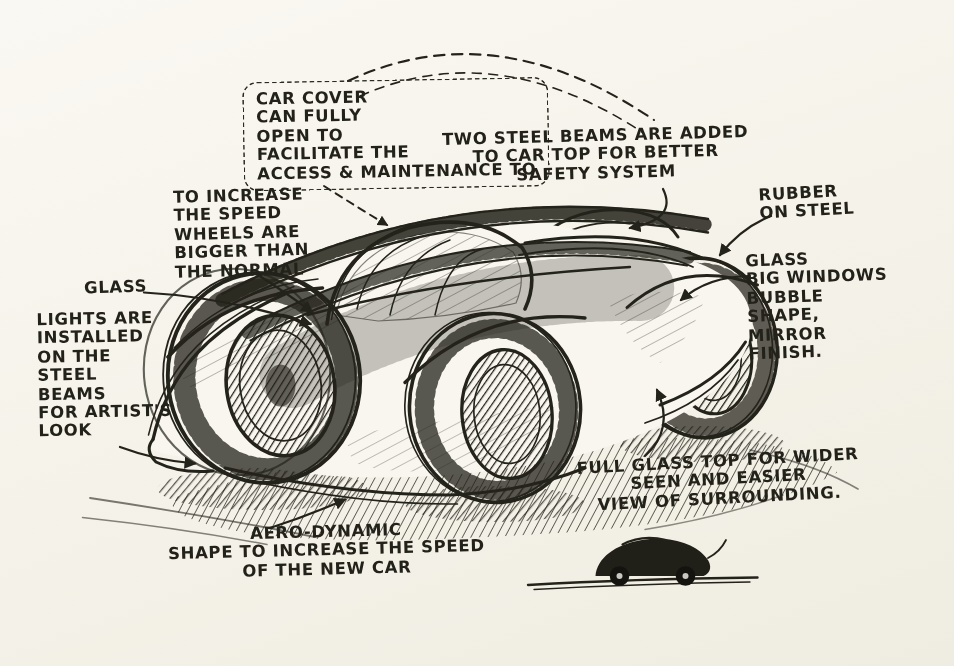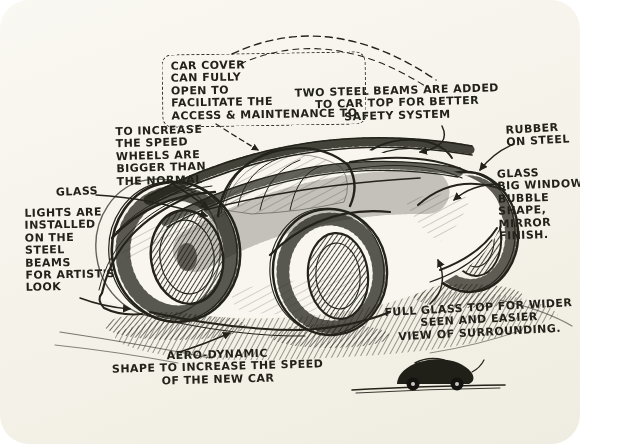--- a/index.html
+++ b/index.html
@@ -1,20 +1,19 @@
 <!DOCTYPE html>
 <html><head>
 <meta charset="utf-8">
 <style>
   html,body{margin:0;padding:0;}
   .page{
-    position:relative;width:580px;height:444px;overflow:hidden;
+    position:relative;width:636px;height:444px;overflow:hidden;
     background:linear-gradient(160deg,#faf8f2 0%,#f4f1e8 60%,#efece1 100%);
     font-family:"DejaVu Sans", sans-serif;
-    border-radius:29px;
   }
   .sketch{position:absolute;left:0;top:0;}
   .ann{
     position:absolute;color:#23221a;font-size:11px;font-weight:700;
     letter-spacing:.45px;line-height:12.4px;white-space:nowrap;
   }
   .ann .ann-line{pointer-events:none;}
   .boxed{
     border:1.6px dashed #2c2b21;border-radius:10px;padding:5px 8px 4px 8px;
   }

